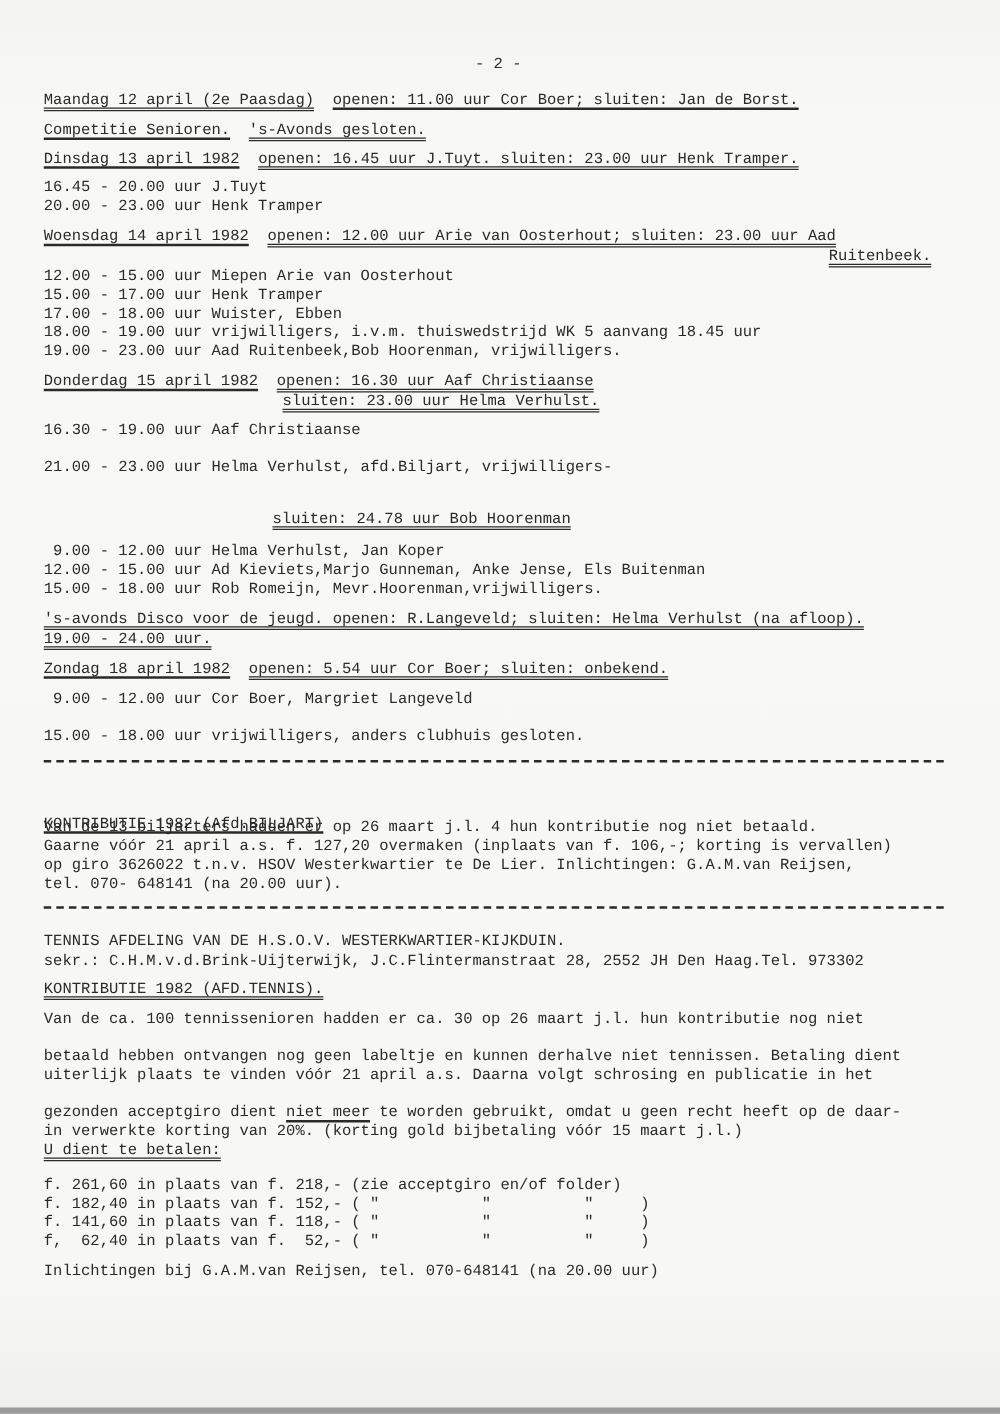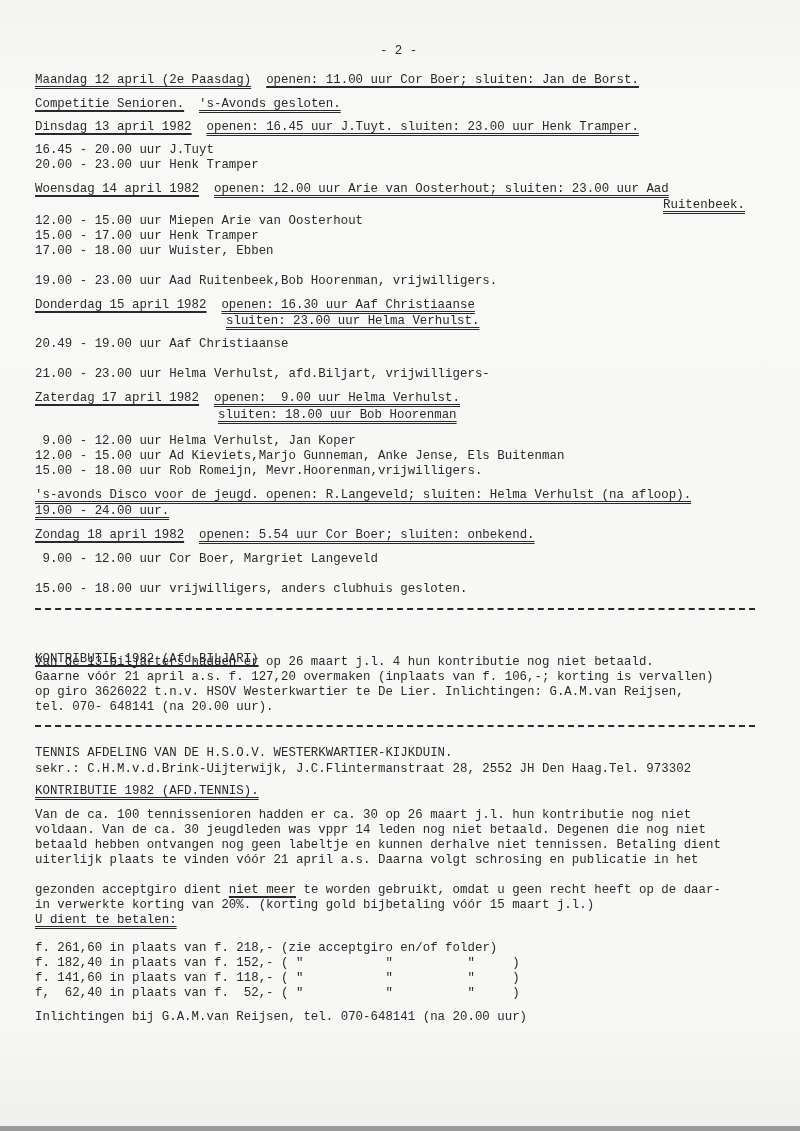--- a/index.html
+++ b/index.html
@@ -41,29 +41,29 @@
 
   <div class="line" style="top:120px"><span class="u">Dinsdag 13 april 1982</span>  <span class="uu">openen: 16.45 uur J.Tuyt. sluiten: 23.00 uur Henk Tramper.</span></div>
   <div class="line" style="top:143px">16.45 - 20.00 uur J.Tuyt</div>
   <div class="line" style="top:158px">20.00 - 23.00 uur Henk Tramper</div>
 
   <div class="line" style="top:182px"><span class="u">Woensdag 14 april 1982</span>  <span class="uu">openen: 12.00 uur Arie van Oosterhout; sluiten: 23.00 uur Aad</span></div>
   <div class="line" style="top:198px; left:663px"><span class="uu">Ruitenbeek.</span></div>
   <div class="line" style="top:214px">12.00 - 15.00 uur Miepen Arie van Oosterhout</div>
   <div class="line" style="top:229px">15.00 - 17.00 uur Henk Tramper</div>
   <div class="line" style="top:244px">17.00 - 18.00 uur Wuister, Ebben</div>
+  <div class="line" style="top:259px">18.00 - 19.00 uur vrijwilligers, i.v.m. thuiswedstrijd WK 5 aanvang 18.45 uur</div>
   <div class="line" style="top:274px">19.00 - 23.00 uur Aad Ruitenbeek,Bob Hoorenman, vrijwilligers.</div>
 
   <div class="line" style="top:298px"><span class="u">Donderdag 15 april 1982</span>  <span class="uu">openen: 16.30 uur Aaf Christiaanse</span></div>
   <div class="line" style="top:314px; left:226px"><span class="uu">sluiten: 23.00 uur Helma Verhulst.</span></div>
-  <div class="line" style="top:337px">20.49 - 19.00 uur Aaf Christiaanse</div>
+  <div class="line" style="top:337px">16.30 - 19.00 uur Aaf Christiaanse</div>
   <div class="line" style="top:367px">21.00 - 23.00 uur Helma Verhulst, afd.Biljart, vrijwilligers-</div>
 
-  <div class="line" style="top:391px"><span class="u">Zaterdag 17 april 1982</span>  <span class="uu">openen:  9.00 uur Helma Verhulst.</span></div>
-  <div class="line" style="top:408px; left:218px"><span class="uu">sluiten: 18.00 uur Bob Hoorenman</span></div>
+  <div class="line" style="top:408px; left:218px"><span class="uu">sluiten: 24.78 uur Bob Hoorenman</span></div>
   <div class="line" style="top:434px"> 9.00 - 12.00 uur Helma Verhulst, Jan Koper</div>
   <div class="line" style="top:449px">12.00 - 15.00 uur Ad Kieviets,Marjo Gunneman, Anke Jense, Els Buitenman</div>
   <div class="line" style="top:464px">15.00 - 18.00 uur Rob Romeijn, Mevr.Hoorenman,vrijwilligers.</div>
   <div class="line" style="top:488px"><span class="uu">'s-avonds Disco voor de jeugd. openen: R.Langeveld; sluiten: Helma Verhulst (na afloop).</span></div>
   <div class="line" style="top:504px"><span class="uu">19.00 - 24.00 uur.</span></div>
 
   <div class="line" style="top:528px"><span class="u">Zondag 18 april 1982</span>  <span class="uu">openen: 5.54 uur Cor Boer; sluiten: onbekend.</span></div>
   <div class="line" style="top:552px"> 9.00 - 12.00 uur Cor Boer, Margriet Langeveld</div>
   <div class="line" style="top:582px">15.00 - 18.00 uur vrijwilligers, anders clubhuis gesloten.</div>
 
@@ -74,21 +74,20 @@
   <div class="line" style="top:670px">Gaarne vóór 21 april a.s. f. 127,20 overmaken (inplaats van f. 106,-; korting is vervallen)</div>
   <div class="line" style="top:685px">op giro 3626022 t.n.v. HSOV Westerkwartier te De Lier. Inlichtingen: G.A.M.van Reijsen,</div>
   <div class="line" style="top:700px">tel. 070- 648141 (na 20.00 uur).</div>
 
   <div class="rule" style="top:725px"></div>
 
   <div class="line" style="top:746px">TENNIS AFDELING VAN DE H.S.O.V. WESTERKWARTIER-KIJKDUIN.</div>
   <div class="line" style="top:762px">sekr.: C.H.M.v.d.Brink-Uijterwijk, J.C.Flintermanstraat 28, 2552 JH Den Haag.Tel. 973302</div>
   <div class="line" style="top:784px"><span class="uu">KONTRIBUTIE 1982 (AFD.TENNIS).</span></div>
   <div class="line" style="top:808px">Van de ca. 100 tennissenioren hadden er ca. 30 op 26 maart j.l. hun kontributie nog niet</div>
-  <div class="line" style="top:823px">voldaan. Van de ca. 30 jeugdleden was vppr 14 leden nog niet betaald. Degenen die nog niet</div>
   <div class="line" style="top:838px">betaald hebben ontvangen nog geen labeltje en kunnen derhalve niet tennissen. Betaling dient</div>
   <div class="line" style="top:853px">uiterlijk plaats te vinden vóór 21 april a.s. Daarna volgt schrosing en publicatie in het</div>
   <div class="line" style="top:883px"><span>gezonden acceptgiro dient </span><span class="u">niet meer</span><span> te worden gebruikt, omdat u geen recht heeft op de daar-</span></div>
   <div class="line" style="top:898px">in verwerkte korting van 20%. (korting gold bijbetaling vóór 15 maart j.l.)</div>
   <div class="line" style="top:913px"><span class="uu">U dient te betalen:</span></div>
 
   <div class="line" style="top:941px"><span>f. 261,60 in plaats van f. 218,-</span> <span class="brace">(</span><span>zie acceptgiro en/of folder</span><span class="brace">)</span></div>
   <div class="line" style="top:956px"><span>f. 182,40 in plaats van f. 152,-</span> <span class="brace">(</span> <span>"           "          "</span>     <span class="brace">)</span></div>
   <div class="line" style="top:971px"><span>f. 141,60 in plaats van f. 118,-</span> <span class="brace">(</span> <span>"           "          "</span>     <span class="brace">)</span></div>
   <div class="line" style="top:986px"><span>f,  62,40 in plaats van f.  52,-</span> <span class="brace">(</span> <span>"           "          "</span>     <span class="brace">)</span></div>

